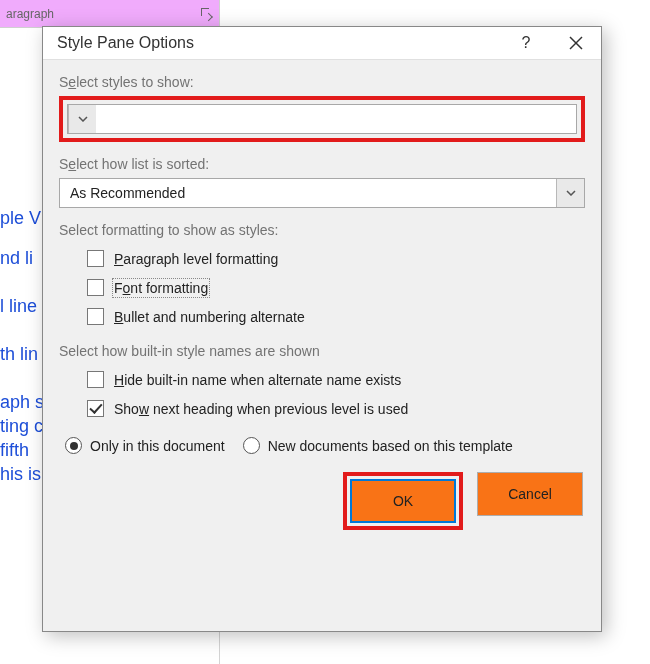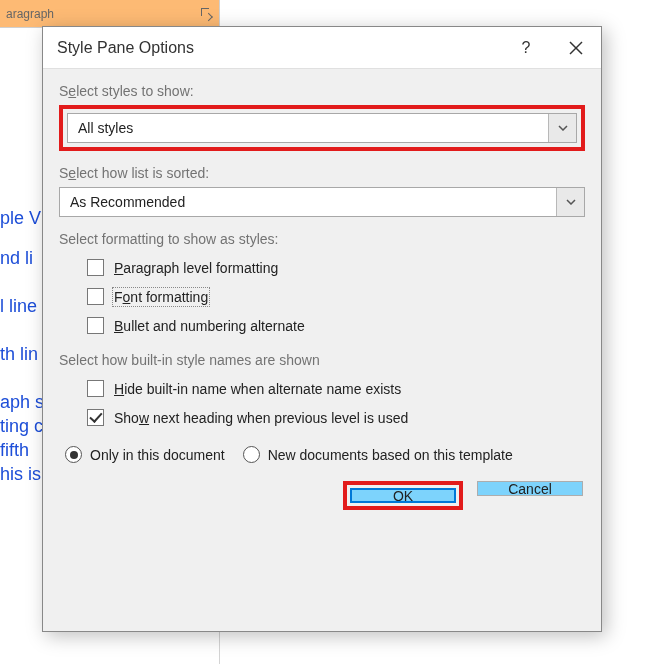--- a/index.html
+++ b/index.html
@@ -17,21 +17,21 @@
   
   .bg {
     position: absolute;
     inset: 0;
     z-index: 0;
   }
   .ribbon-group {
     position: absolute;
     top: 0; left: 0;
     width: 220px; height: 28px;
-    background: #fdba74;
+    background: #f0abfc;
     border-bottom: 1px solid #d0d0d0;
     border-right: 1px solid #d0d0d0;
     font-size: 12px;
     color: #666;
     display: flex;
     align-items: center;
     justify-content: space-between;
     padding: 0 6px;
   }
   .dialog-launcher {
@@ -77,21 +77,21 @@
     width: 560px;
     height: 606px;
     background: #f0f0f0;
     border: 1px solid #888;
     box-shadow: 4px 4px 18px rgba(0,0,0,0.25);
     z-index: 10;
     display: flex;
     flex-direction: column;
   }
   .titlebar {
-    height: 42px;
+    height: 33px;
     background: #fff;
     border-bottom: 1px solid #e0e0e0;
     display: flex;
     align-items: center;
     padding-left: 14px;
   }
   .titlebar .title {
     font-size: 16px;
     color: #333;
     flex: 1;
@@ -215,22 +215,22 @@
   }
 
   .button-row {
     display: flex;
     justify-content: flex-end;
     gap: 14px;
     padding: 8px 2px 4px 2px;
   }
   .btn {
     min-width: 106px;
-    height: 15px;
-    background: #7dd3fc;
+    height: 44px;
+    background: #f97316;
     border: 1px solid #adadad;
     display: flex;
     align-items: center;
     justify-content: center;
     font-size: 14px;
   }
   .btn.default {
     border: 2px solid #0078d7;
   }
   .btn-hl {
@@ -273,21 +273,20 @@
     </div>
   </div>
 
   <div class="body">
 
     <div class="label">
       <span>S</span><span class="u">e</span><span>lect styles to show:</span>
     </div>
     <div class="combo-wrap hl">
       <div class="combo">
-        <span class="combo-text">All styles</span>
         <span class="combo-btn">
           <svg class="chev-down" viewBox="0 0 10 6">
               <polyline points="1,1 5,5 9,1"></polyline>
             </svg>
         </span>
       </div>
     </div>
 
     <div class="label">
       <span>S</span><span class="u">e</span><span>lect how list is sorted:</span>

